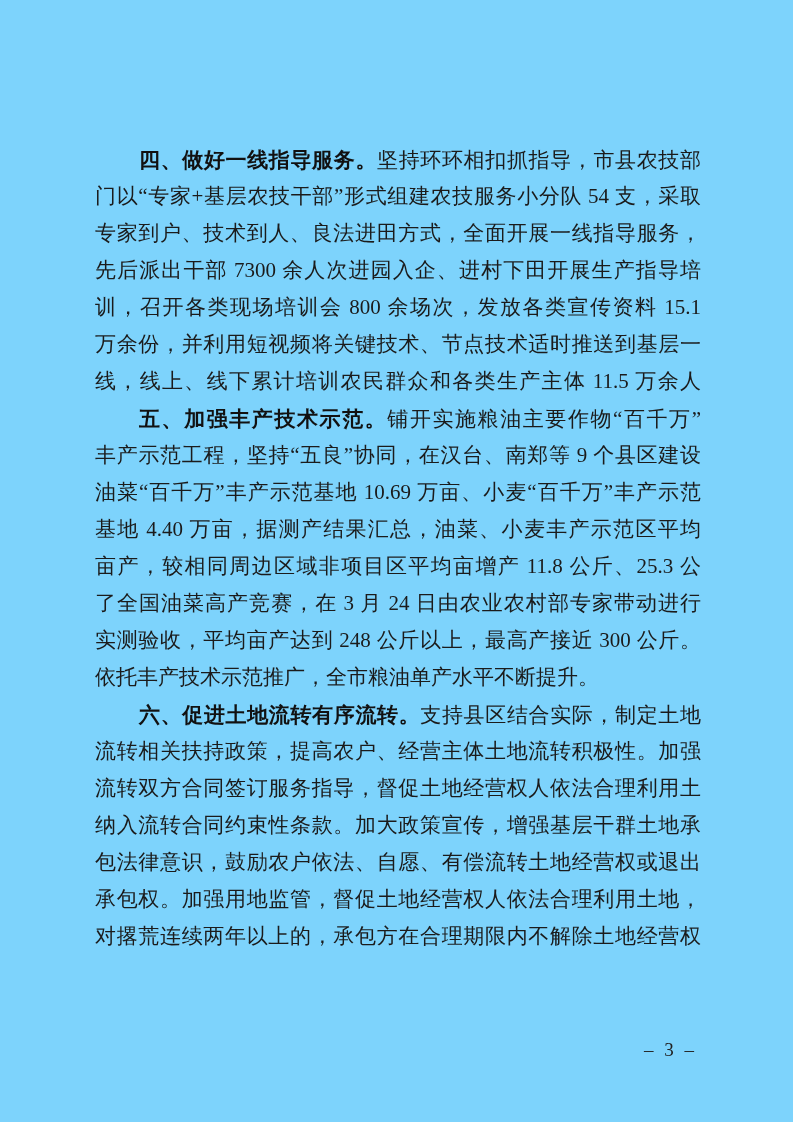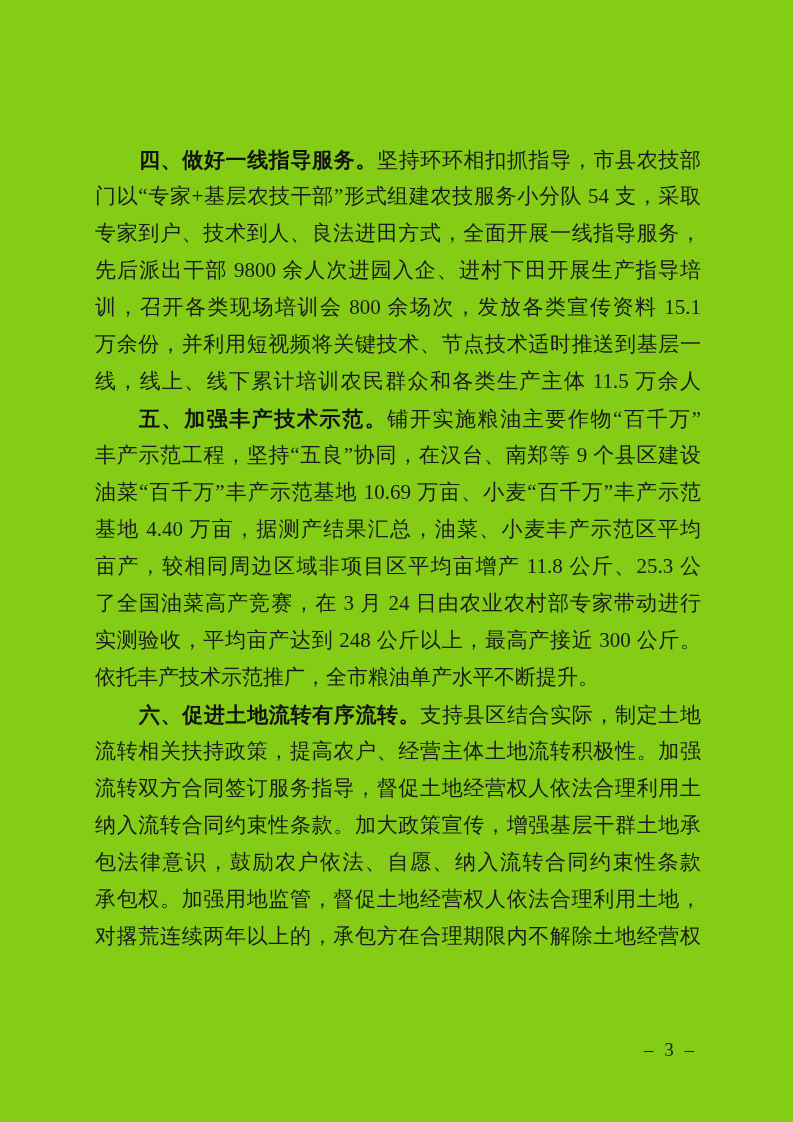--- a/index.html
+++ b/index.html
@@ -10,21 +10,21 @@
     width: 793px;
     height: 1122px;
     position: relative;
     background: #ffffff;
     overflow: hidden;
     font-family: "Liberation Serif", "DejaVu Serif", serif;
   }
   .page {
     position: absolute;
     inset: 0;
-    background: #84cc16;
+    background: #7dd3fc;
   }
   .text-block {
     position: absolute;
     left: 95px;
     top: 141px;
     width: 606px;
     color: #1b1b1b;
   }
   .line {
     height: 37px;
@@ -61,21 +61,21 @@
 <body>
 
 <div class="page">
 
   <div class="text-block">
 
     <div>
       <div class="line first"><span class="hd">四、做好一线指导服务。</span><span>坚持环环相扣抓指导，市县农技部</span></div>
       <div class="line">门以“专家+基层农技干部”形式组建农技服务小分队 54 支，采取</div>
       <div class="line">专家到户、技术到人、良法进田方式，全面开展一线指导服务，</div>
-      <div class="line">先后派出干部 9800 余人次进园入企、进村下田开展生产指导培</div>
+      <div class="line">先后派出干部 7300 余人次进园入企、进村下田开展生产指导培</div>
       <div class="line">训，召开各类现场培训会 800 余场次，发放各类宣传资料 15.1</div>
       <div class="line">万余份，并利用短视频将关键技术、节点技术适时推送到基层一</div>
       <div class="line">线，线上、线下累计培训农民群众和各类生产主体 11.5 万余人次。</div>
     </div>
 
     <div>
       <div class="line first"><span class="hd">五、加强丰产技术示范。</span><span>铺开实施粮油主要作物“百千万”</span></div>
       <div class="line">丰产示范工程，坚持“五良”协同，在汉台、南郑等 9 个县区建设</div>
       <div class="line">油菜“百千万”丰产示范基地 10.69 万亩、小麦“百千万”丰产示范</div>
       <div class="line">基地 4.40 万亩，据测产结果汇总，油菜、小麦丰产示范区平均</div>
@@ -83,21 +83,21 @@
       <div class="line">了全国油菜高产竞赛，在 3 月 24 日由农业农村部专家带动进行</div>
       <div class="line">实测验收，平均亩产达到 248 公斤以上，最高产接近 300 公斤。</div>
       <div class="line short">依托丰产技术示范推广，全市粮油单产水平不断提升。</div>
     </div>
 
     <div>
       <div class="line first"><span class="hd">六、促进土地流转有序流转。</span><span>支持县区结合实际，制定土地</span></div>
       <div class="line">流转相关扶持政策，提高农户、经营主体土地流转积极性。加强</div>
       <div class="line">流转双方合同签订服务指导，督促土地经营权人依法合理利用土地</div>
       <div class="line">纳入流转合同约束性条款。加大政策宣传，增强基层干群土地承</div>
-      <div class="line">包法律意识，鼓励农户依法、自愿、纳入流转合同约束性条款</div>
+      <div class="line">包法律意识，鼓励农户依法、自愿、有偿流转土地经营权或退出</div>
       <div class="line">承包权。加强用地监管，督促土地经营权人依法合理利用土地，</div>
       <div class="line">对撂荒连续两年以上的，承包方在合理期限内不解除土地经营权</div>
     </div>
 
   </div>
 
   <div class="footer">– 3 –</div>
 
 </div>
 

